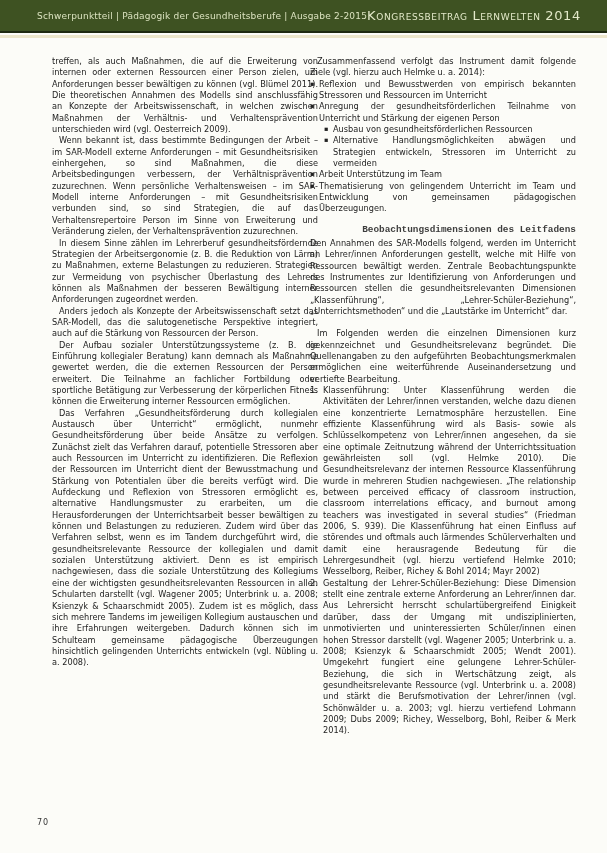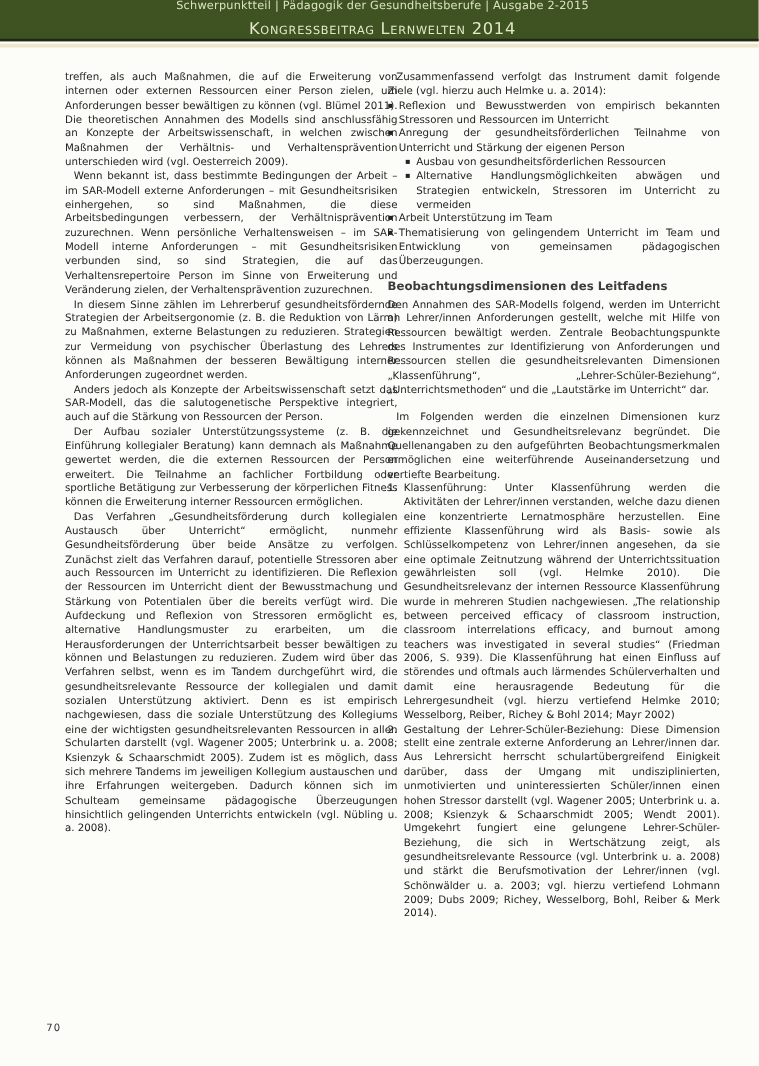--- a/index.html
+++ b/index.html
@@ -12,21 +12,20 @@
     color:#222;
   }
   
   .header-bar{
     position:absolute;left:0;top:0;width:607px;height:33px;
     background:#3e5222;
     border-bottom:2px solid #1f2a10;
     box-sizing:border-box;
     display:flex;align-items:center;justify-content:space-between;
     padding:0 32px 0 37px;
-    flex-direction:column;
   }
   .header-accent{
     position:absolute;left:0;top:35px;width:607px;height:3px;
     background:#ece6cb;
   }
   .header-left{
     font-size:9px;color:#dce3c0;letter-spacing:.2px;white-space:nowrap;
   }
   .header-right{
     font-size:13px;color:#e3e9c9;font-variant:small-caps;letter-spacing:.6px;white-space:nowrap;
@@ -39,21 +38,21 @@
     hyphens:auto;-webkit-hyphens:auto;
   }
   .col-left{left:16px;margin-left:36px;}
   .col-right{left:310px;}
   .para{margin:0;}
   .para.indent{text-indent:7px;}
   .para.gap-before{margin-top:11px;}
   .section-heading{
     font-size:9.4px;color:#3d3d3d;
     margin:9px 0 2px 0;
-    text-align:left;line-height:12px;
+    text-align:right;line-height:12px;font-family:Liberation Mono, monospace;
   }
   
   .bullet-list{margin:0;padding:0;}
   .bullet-item{display:flex;margin:0;}
   .bullet-item .marker{
     flex:0 0 auto;width:9px;font-size:6.5px;line-height:11.35px;color:#222;
   }
   .bullet-item .btext{flex:1 1 auto;}
   .bullet-item.lvl2{padding-left:14px;}
   

